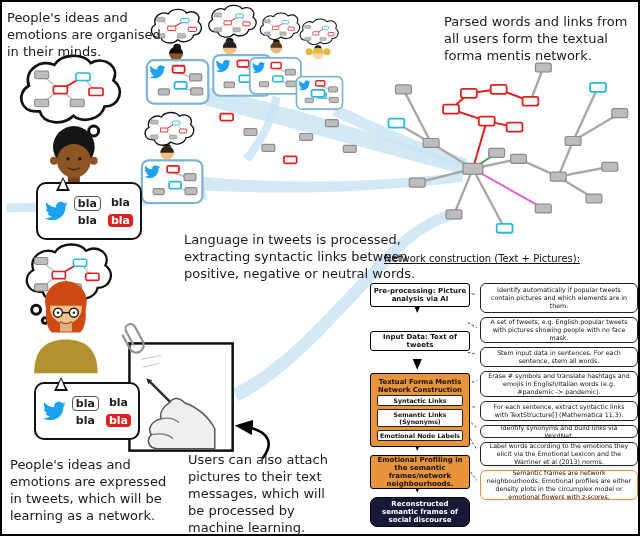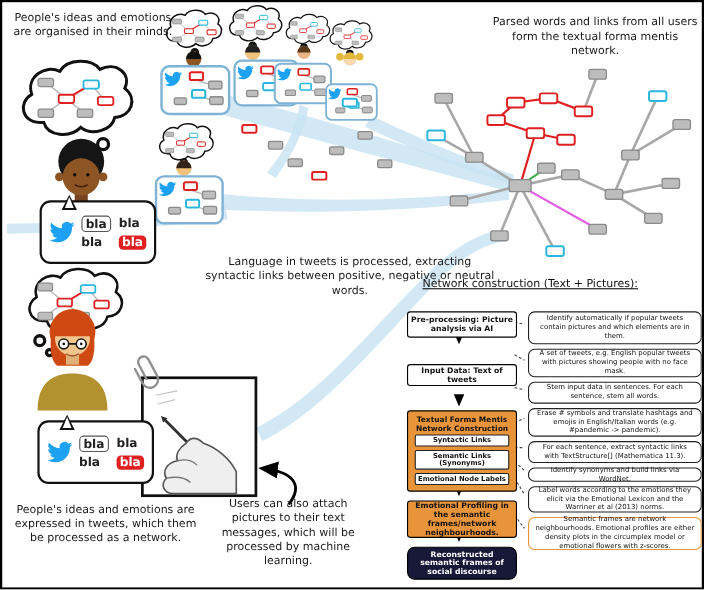--- a/index.html
+++ b/index.html
@@ -1,23 +1,23 @@
 <!DOCTYPE html>
 <html style="--c-twitter-blue: #1da1f2; --c-negative-red: #e02020; --c-positive-cyan: #2ab7dd; --c-neutral-gray: #bdbdbd; --c-stream-blue: #c7e2f3; --c-process-orange: #e8943a; --c-final-navy: #181838;"><head>
 <meta charset="utf-8">
 <style>
   html,body{margin:0;padding:0;background:#fff;font-family:"DejaVu Sans","Liberation Sans",sans-serif;}
   .canvas{position:relative;width:640px;height:536px;border:2px solid #000;box-sizing:border-box;background:#fff;overflow:hidden;}
   .art{position:absolute;left:0;top:0;width:636px;height:532px;}
 
-  .hand{position:absolute;text-align:center;color:#1a1a1a;font-size:10px;line-height:1.3;font-weight:500;}
+  .hand{position:absolute;color:#1a1a1a;font-size:13px;line-height:1.3;font-weight:500;}
 
   
   .bubble{position:absolute;background:#fff;border:2px solid #111;border-radius:10px;
-          display:flex;align-items:center;gap:6px;padding:5px 7px;box-sizing:border-box;}
+          display:flex;align-items:center;gap:6px;padding:5px 7px;box-sizing:border-box;text-align:center;}
   .bubble::before{content:"";position:absolute;top:-14px;left:18px;border:7px solid transparent;border-bottom:14px solid #111;}
   .bubble::after{content:"";position:absolute;top:-9px;left:21px;border:4px solid transparent;border-bottom:10px solid #fff;}
   .bwords{display:grid;grid-template-columns:auto auto;gap:3px 7px;font-size:11px;font-weight:600;color:#222;}
   .wb{border:1.5px solid #555;border-radius:4px;padding:0 3px;}
   .wr{background:var(--c-negative-red,#e02020);color:#fff;border-radius:4px;padding:0 3px;}
   .bird-sm{fill:var(--c-twitter-blue,#1da1f2);}
 
   
   .flow-title{position:absolute;left:382px;top:251px;width:272px;text-align:left;font-size:10px;font-weight:500;color:#111;text-decoration:underline;}
   .step{position:absolute;left:368px;width:100px;border:1.5px solid #000;border-radius:3px;background:#fff;
@@ -275,21 +275,21 @@
       <line class="dash" x1="469" y1="408" x2="478" y2="408"></line>
       <line class="dash" x1="469" y1="421" x2="478" y2="429"></line>
       <line class="dash" x1="469" y1="436" x2="478" y2="451"></line>
       <line class="dash" x1="469" y1="470" x2="478" y2="482"></line>
     </g>
   </svg>
 
   <div class="hand" style="left:5px;top:8px;width:155px;">People's ideas and emotions are organised in their minds.</div>
   <div class="hand" style="left:442px;top:12px;width:194px;">Parsed words and links from all users form the textual forma mentis network.</div>
   <div class="hand" style="left:182px;top:230px;width:268px;">Language in tweets is processed, extracting syntactic links between positive, negative or neutral words.</div>
-  <div class="hand" style="left:8px;top:455px;width:172px;">People's ideas and emotions are expressed in tweets, which them be processed as a network.</div>
+  <div class="hand" style="left:8px;top:455px;width:172px;">People's ideas and emotions are expressed in tweets, which will be learning as a network.</div>
   <div class="hand" style="left:186px;top:450px;width:148px;">Users can also attach pictures to their text messages, which will be processed by machine learning.</div>
 
   <div class="bubble" style="left:34px;top:180px;width:106px;height:58px;">
     <svg width="26" height="26" viewBox="0 0 24 24">
         <use href="#bird"></use>
       </svg>
     <div class="bwords">
       <span class="wb">bla</span>
       <span>bla</span>
       <span>bla</span>

